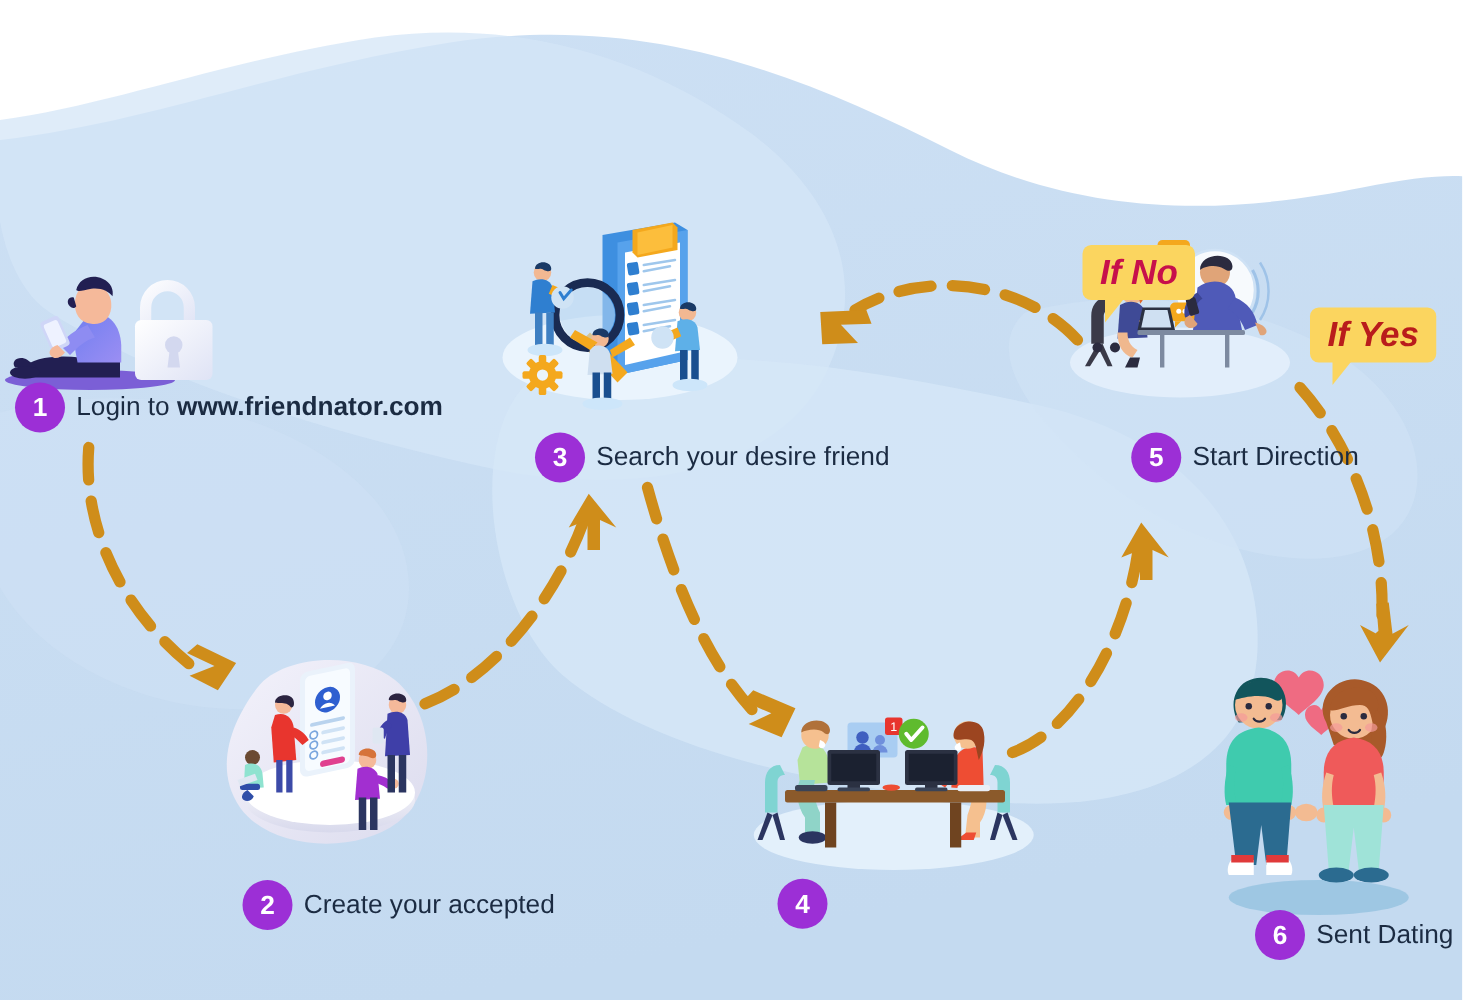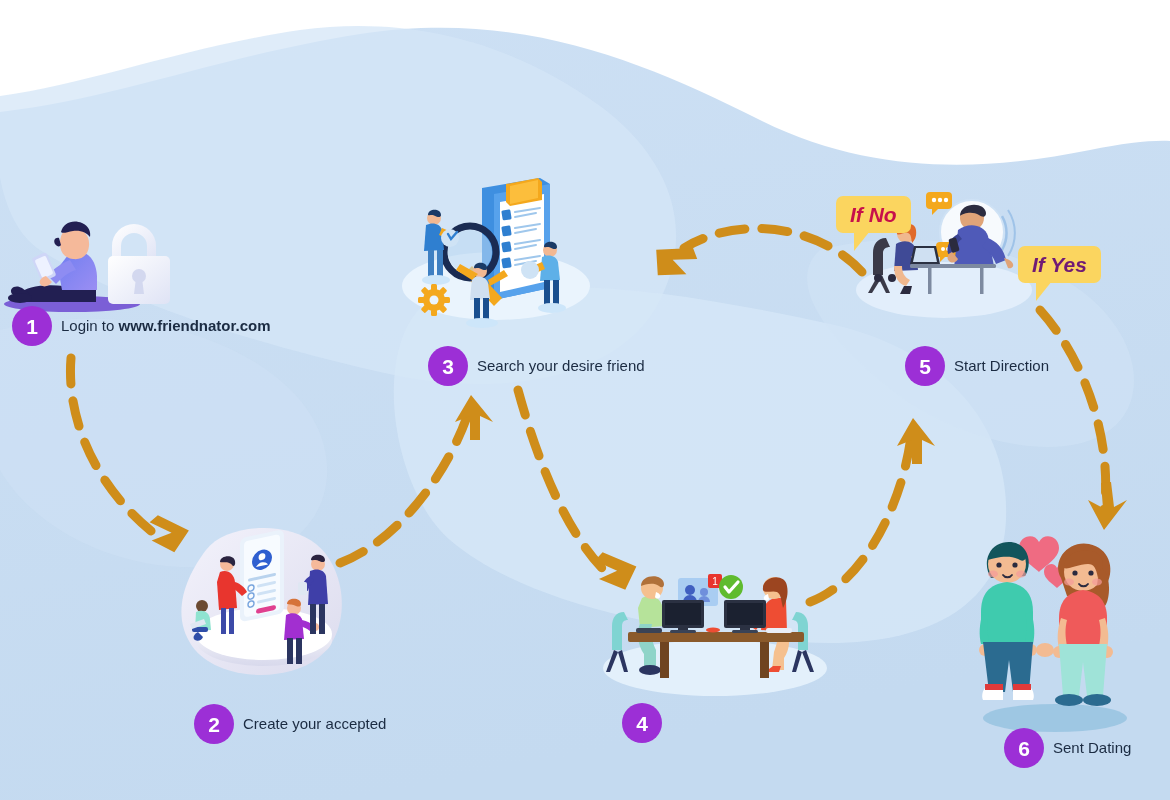--- a/index.html
+++ b/index.html
@@ -41,48 +41,49 @@
     font-size: 21px;
     font-weight: bold;
     display: flex;
     align-items: center;
     justify-content: center;
     flex: 0 0 auto;
     line-height: 1;
   }
   .step-label {
     color: #1b2b42;
-    font-size: 15px;
+    font-size: 21px;
     line-height: 1.12;
   }
   .step-label .strong { font-weight: bold; }
   .step-label .l2 { display: block; }
 
   
   .bubble {
     position: absolute;
     background: #fbd55f;
     border-radius: 7px;
     padding: 8px 14px;
     font-style: italic;
     font-weight: bold;
-    font-size: 21px;
+    font-size: 28px;
     line-height: 1;
+    margin-left: 30px;
   }
   .bubble .tail {
     position: absolute;
     width: 0; height: 0;
   }
   #bubble-no { left: 836px; top: 196px; color: #c7104b; }
   #bubble-no .tail {
     bottom: -18px; left: 18px;
     border-left: 16px solid #fbd55f;
     border-bottom: 20px solid transparent;
   }
-  #bubble-yes { left: 1018px; top: 246px; color: #701a75; }
+  #bubble-yes { left: 1018px; top: 246px; color: #b91c1c; }
   #bubble-yes .tail {
     bottom: -18px; left: 18px;
     border-left: 16px solid #fbd55f;
     border-bottom: 20px solid transparent;
   }
 
   
   .illus { position: absolute; }
 </style>
 </head>

